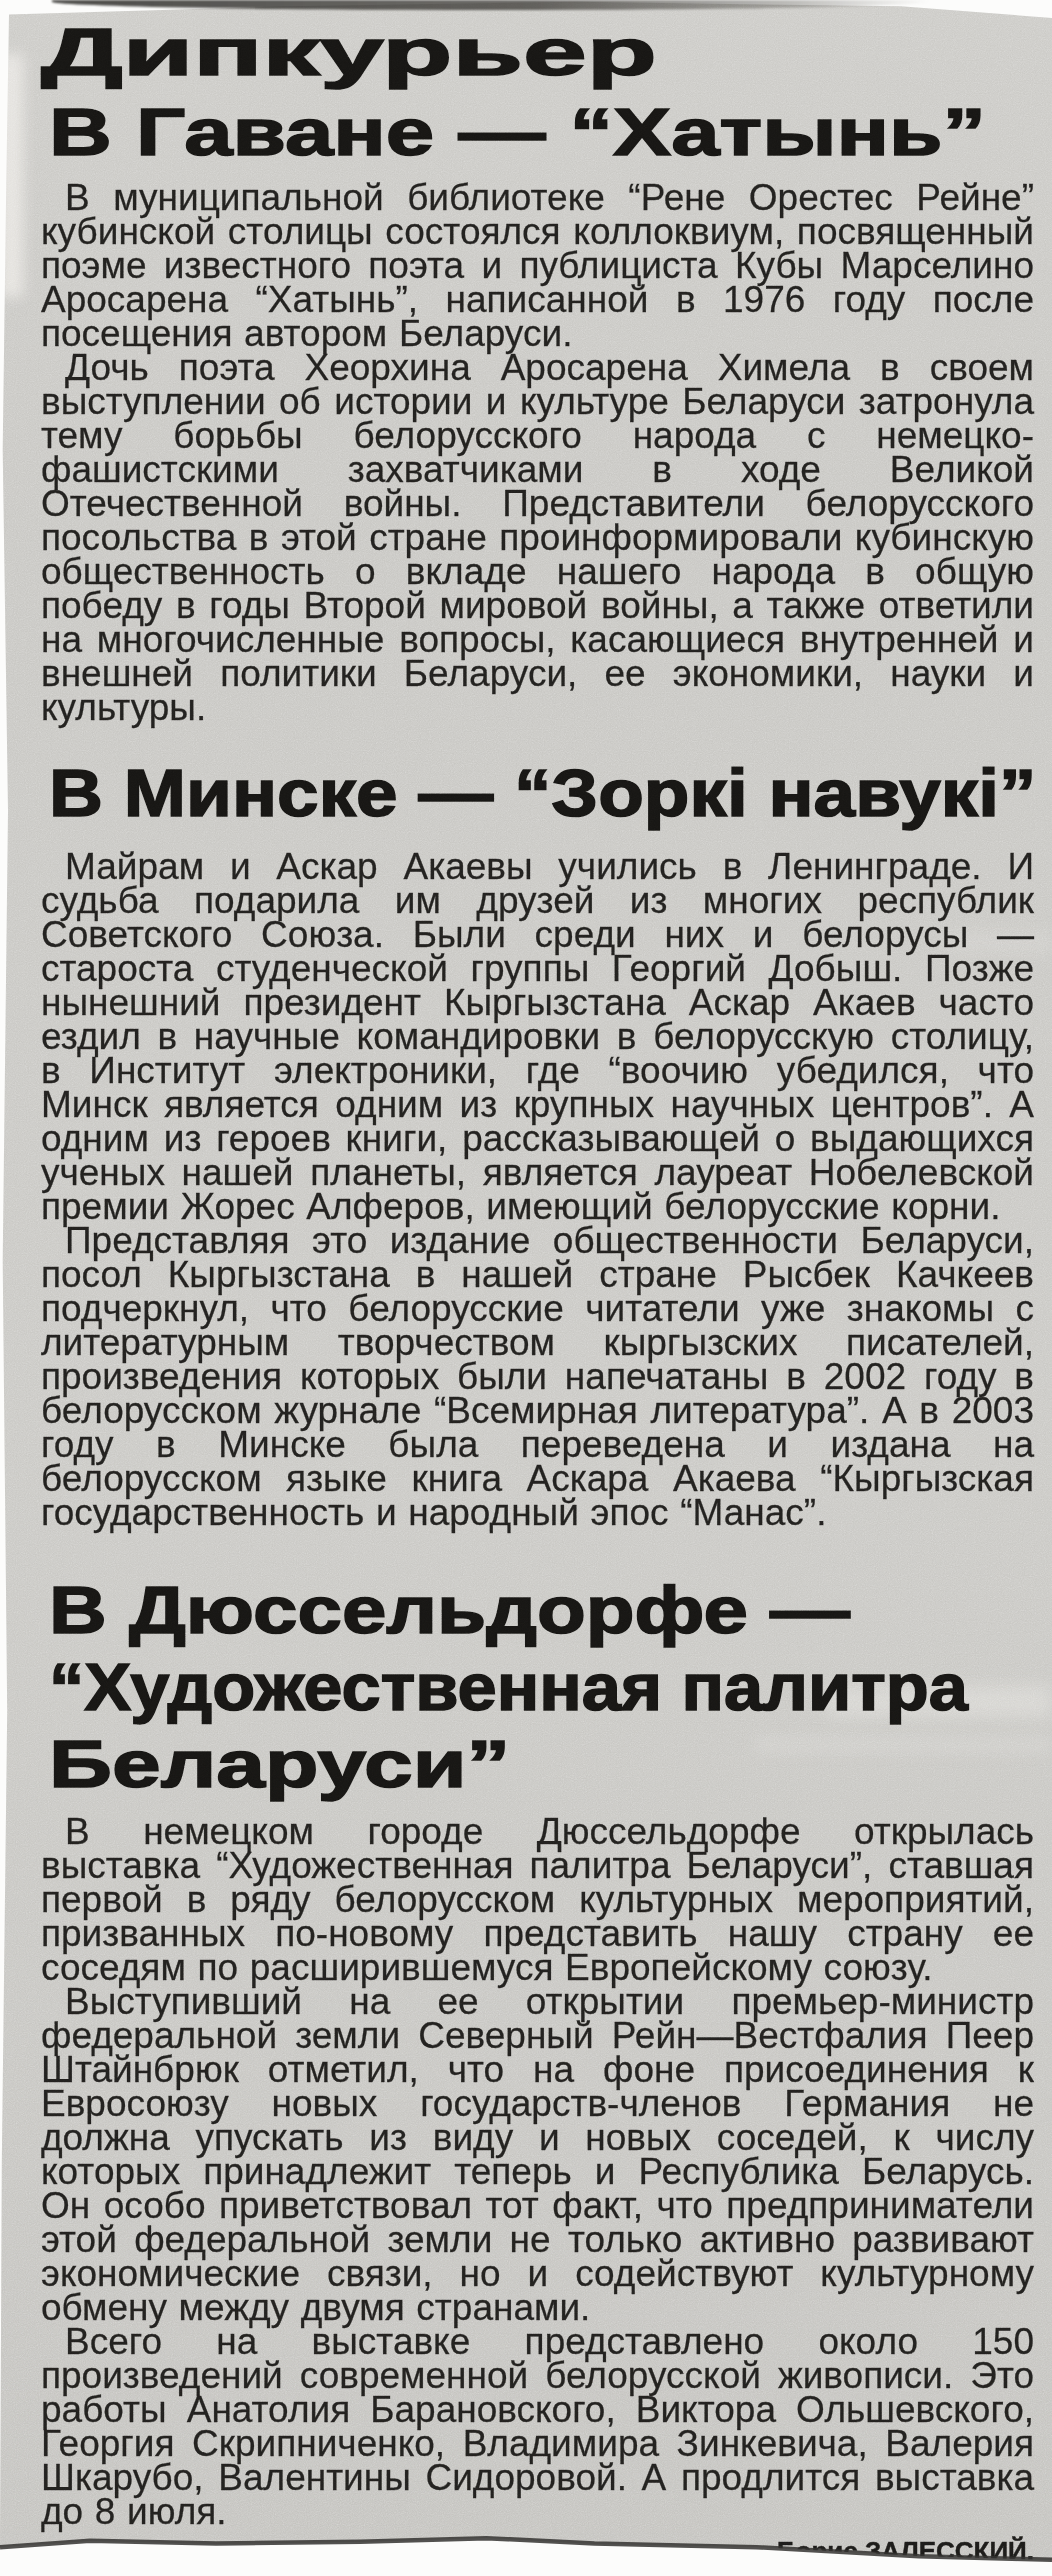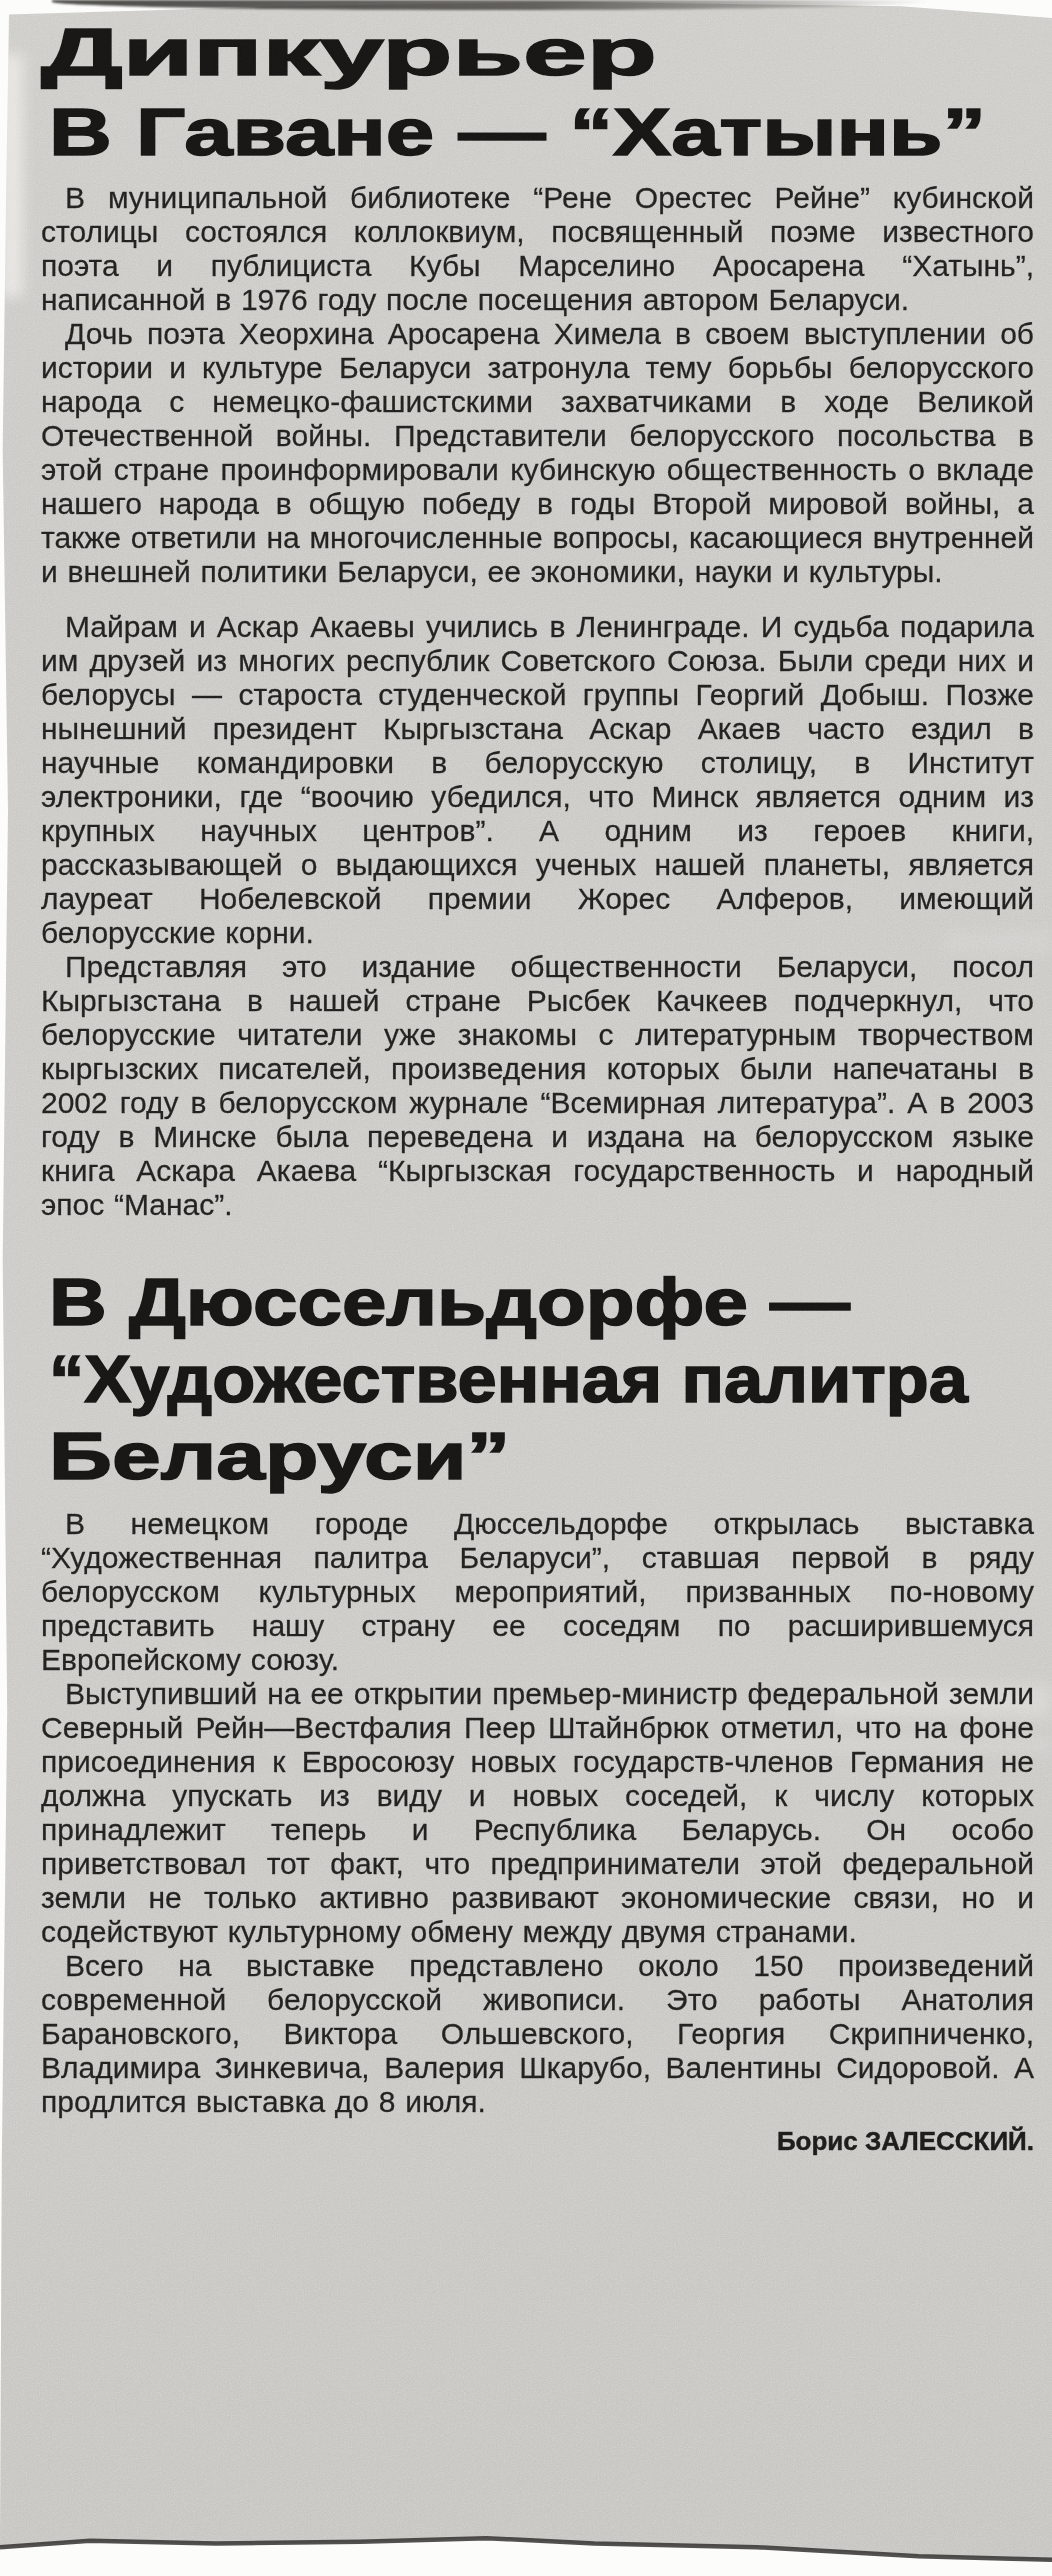--- a/index.html
+++ b/index.html
@@ -37,21 +37,21 @@
     color:#161513;
     margin:0;
     display:block;
   }
   .fit{display:inline-block;white-space:nowrap;transform-origin:0 50%;}
   .headline{margin:8px;}
   .a3 .headline-line{line-height:77px;}
   
   .article p{
     margin:0;
-    font-size:30px;
+    font-size:37px;
     line-height:34px;
     text-align:justify;
     text-indent:24px;
     word-spacing:1.4px;
     color:#201f1d;
     -webkit-text-stroke:0.3px #201f1d;
     hyphens:auto;
   }
   .a1-body{margin-top:12.6px;}
   .a2 .headline{margin-top:32px;}
@@ -101,20 +101,21 @@
 
       <article class="article a1">
         <h2 class="headline"><span class="headline-line fit" style="transform: scaleX(1.2986);">В Гаване — “Хатынь”</span></h2>
         <div class="a1-body">
           <p>В муниципальной библиотеке “Рене Орестес Рейне” кубинской столицы состоялся коллоквиум, посвященный поэме известного поэта и публициста Кубы Марселино Аросарена “Хатынь”, написанной в 1976 году после посещения автором Беларуси.</p>
           <p>Дочь поэта Хеорхина Аросарена Химела в своем выступлении об истории и культуре Беларуси затронула тему борьбы белорусского народа с немецко-фашистскими захватчиками в ходе Великой Отечественной войны. Представители белорусского посольства в этой стране проинформировали кубинскую общественность о вкладе нашего народа в общую победу в годы Второй мировой войны, а также ответили на многочисленные вопросы, касающиеся внутренней и внешней политики Беларуси, ее экономики, науки и культуры.</p>
         </div>
       </article>
 
       <article class="article a2">
+        <h2 class="headline"><span class="headline-line fit" style="transform: scaleX(1.1157);">В Минске — “Зоркі навукі”</span></h2>
         <div class="a2-body">
           <p>Майрам и Аскар Акаевы учились в Ленинграде. И судьба подарила им друзей из многих республик Советского Союза. Были среди них и белорусы — староста студенческой группы Георгий Добыш. Позже нынешний президент Кыргызстана Аскар Акаев часто ездил в научные командировки в белорусскую столицу, в Институт электроники, где “воочию убедился, что Минск является одним из крупных научных центров”. А одним из героев книги, рассказывающей о выдающихся ученых нашей планеты, является лауреат Нобелевской премии Жорес Алферов, имеющий белорусские корни.</p>
           <p>Представляя это издание общественности Беларуси, посол Кыргызстана в нашей стране Рысбек Качкеев подчеркнул, что белорусские читатели уже знакомы с литературным творчеством кыргызских писателей, произведения которых были напечатаны в 2002 году в белорусском журнале “Всемирная литература”. А в 2003 году в Минске была переведена и издана на белорусском языке книга Аскара Акаева “Кыргызская государственность и народный эпос “Манас”.</p>
         </div>
       </article>
 
       <article class="article a3">
         <h2 class="headline"><span class="headline-line fit" style="transform: scaleX(1.1927);">В Дюссельдорфе —</span><span class="headline-line fit" style="transform: scaleX(1.0507);">“Художественная палитра</span><span class="headline-line fit" style="transform: scaleX(1.3077);">Беларуси”</span></h2>
         <div class="a3-body">
           <p>В немецком городе Дюссельдорфе открылась выставка “Художественная палитра Беларуси”, ставшая первой в ряду белорусском культурных мероприятий, призванных по-новому представить нашу страну ее соседям по расширившемуся Европейскому союзу.</p>

